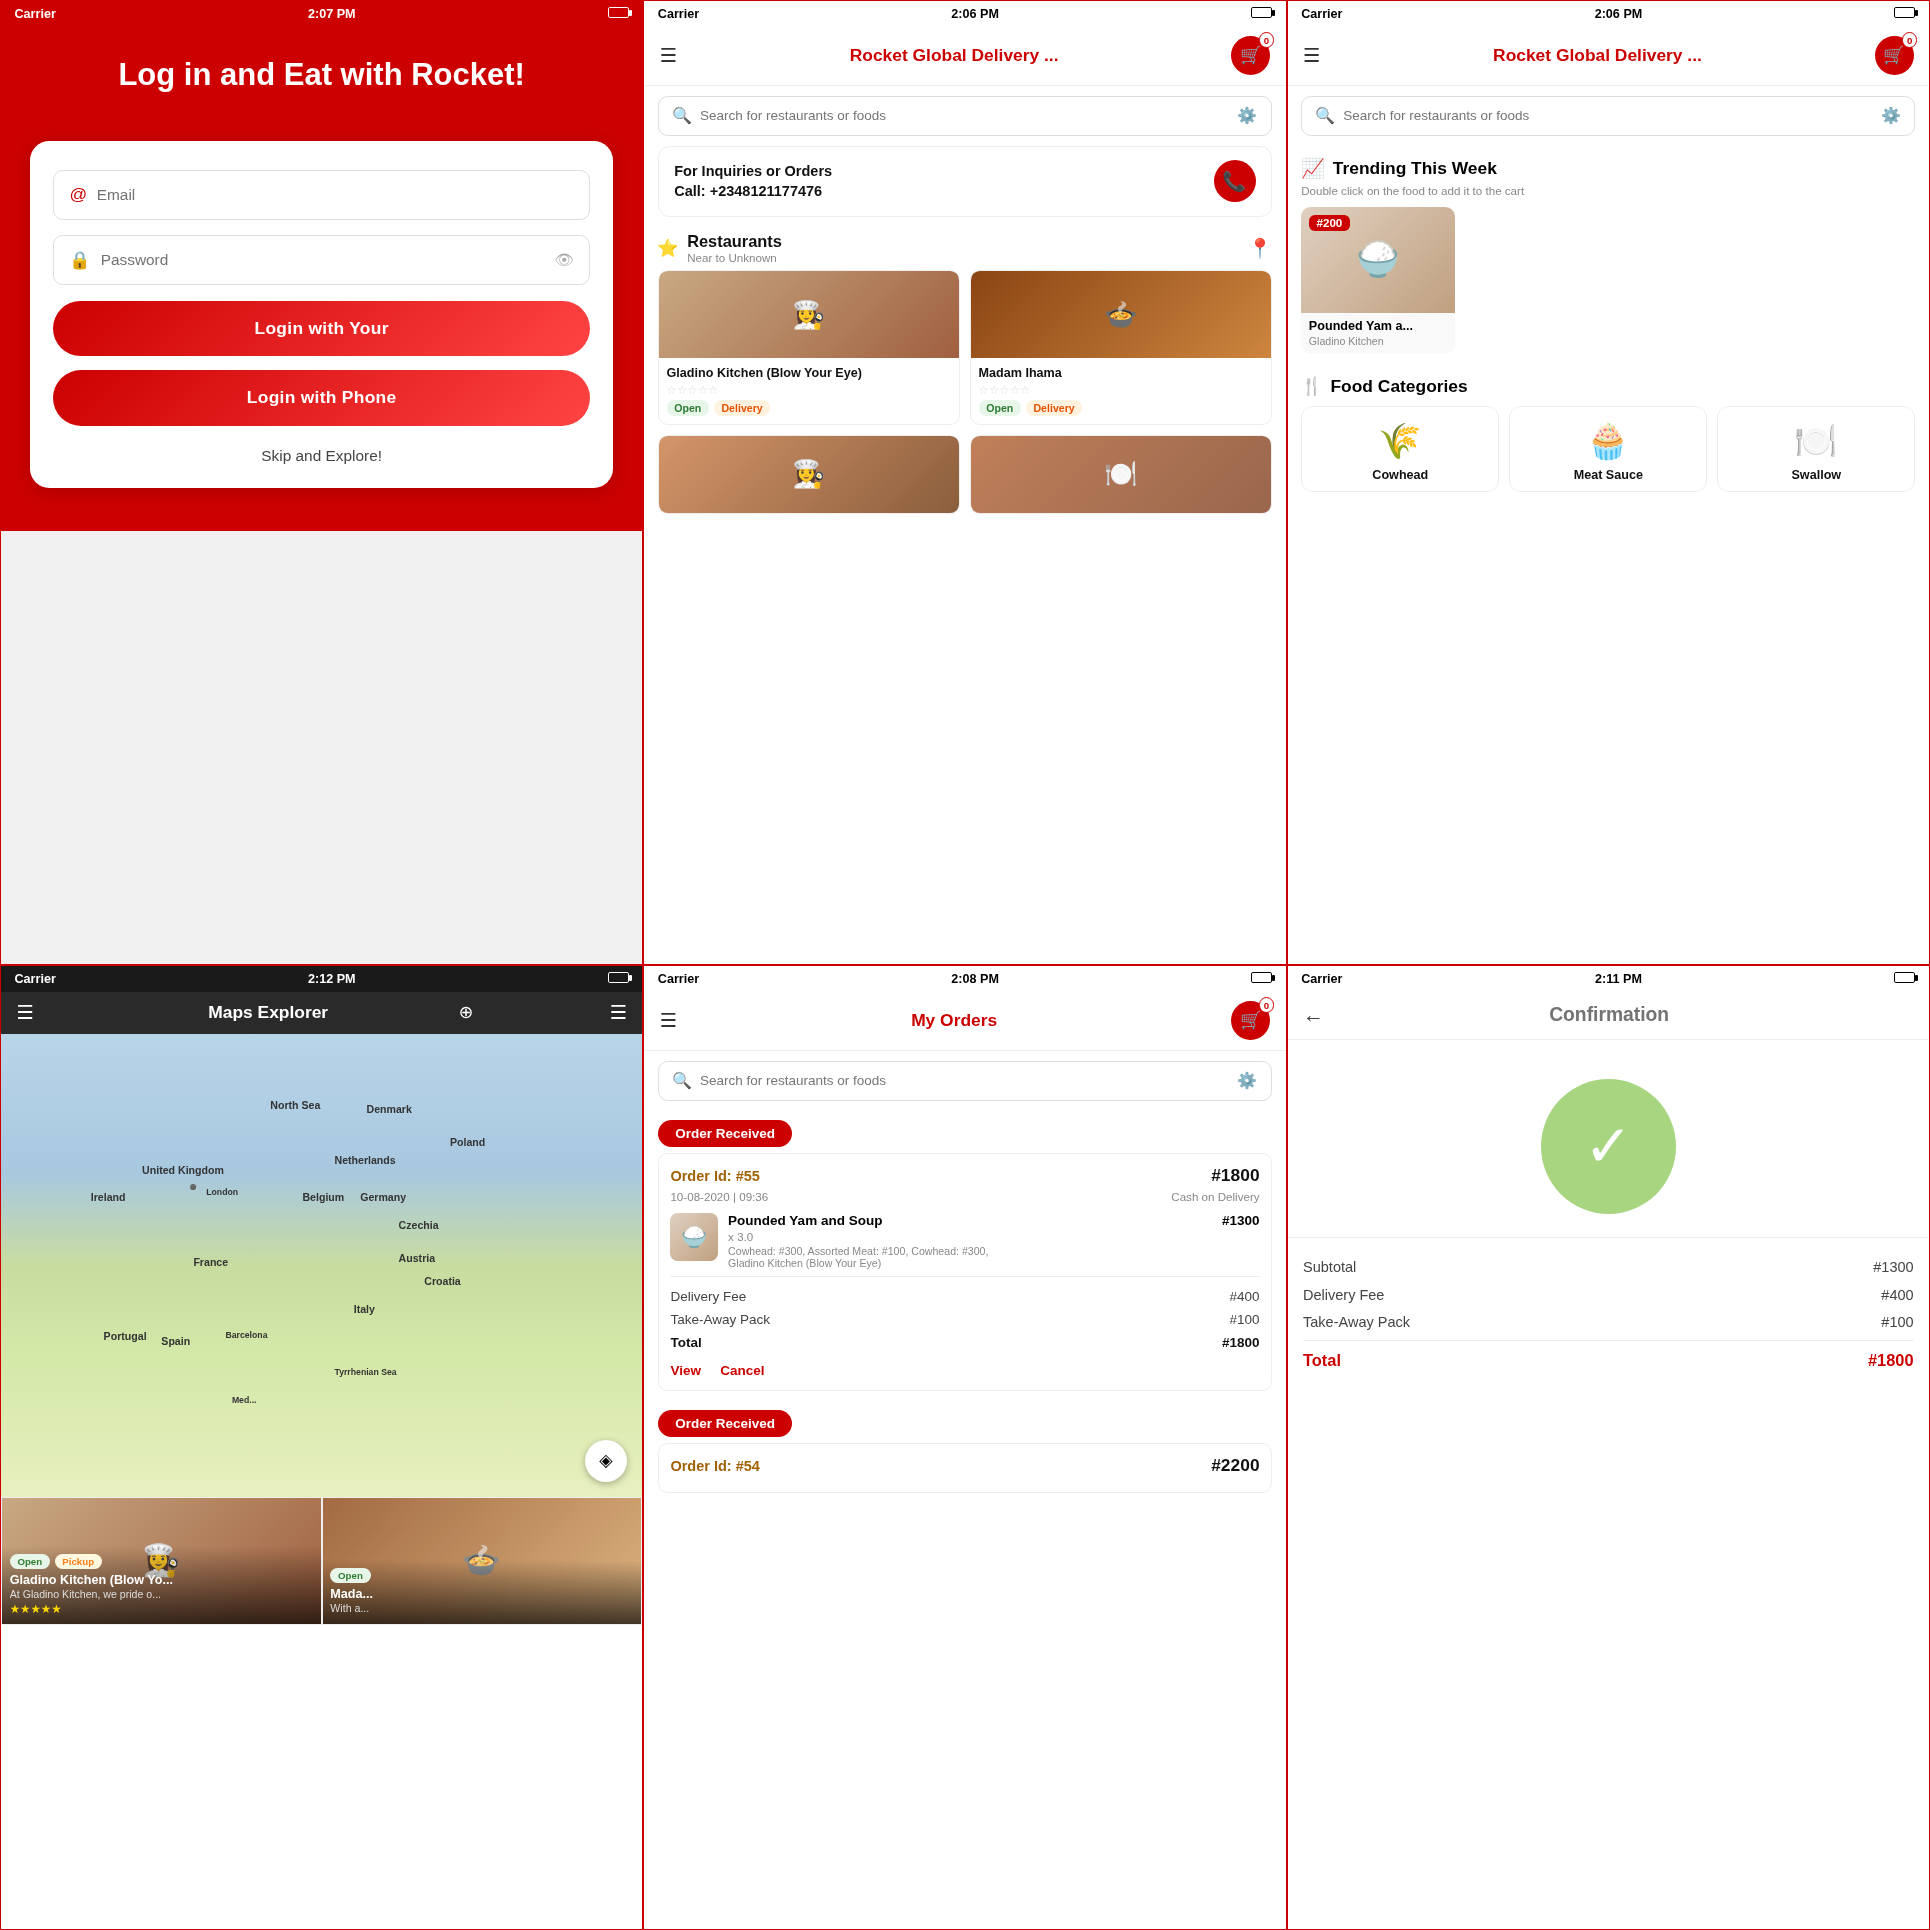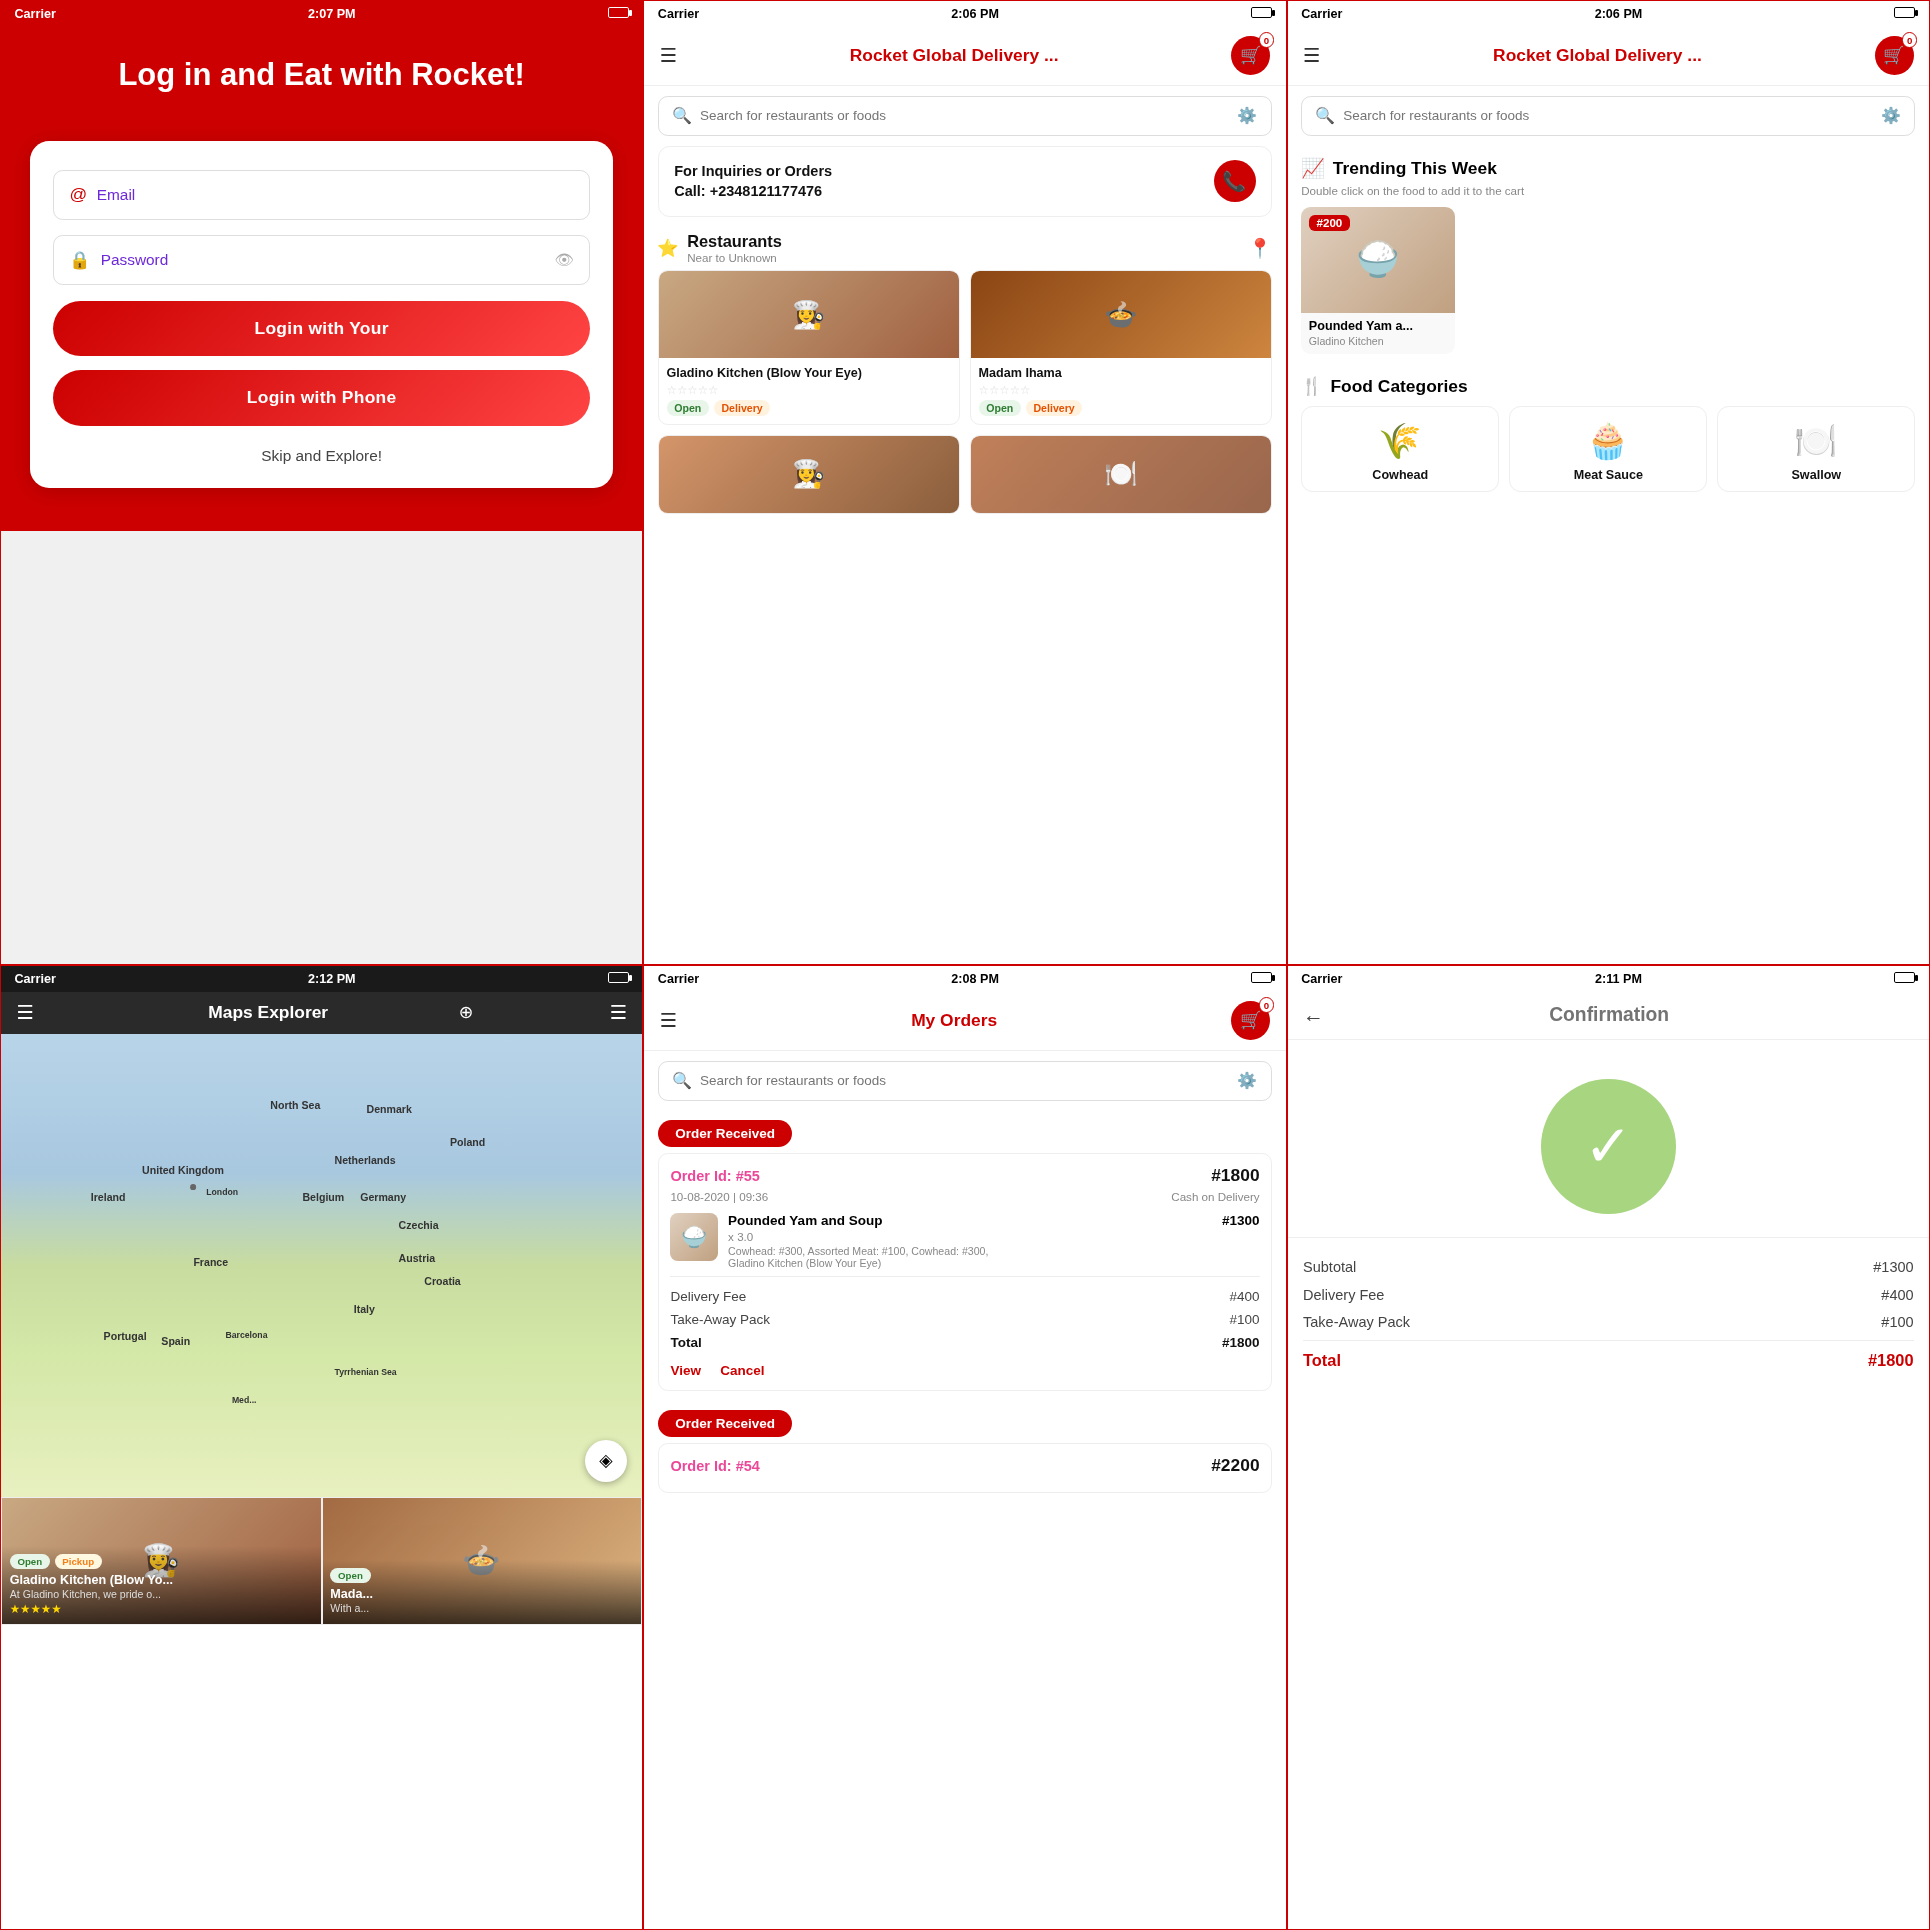--- a/index.html
+++ b/index.html
@@ -67,21 +67,21 @@
     .login-input-row {
       display: flex;
       align-items: center;
       border: 1.4px solid #ddd;
       border-radius: 9.7px;
       padding: 13.5px 15.4px;
       margin-bottom: 15.4px;
       gap: 9.7px;
     }
     .login-input-icon { color: #cc0000; font-size: 17.4px; }
-    .login-input-text { color: #6d28d9; font-size: 15.4px; font-weight: 500; flex: 1; }
+    .login-input-text { color: #737373; font-size: 15.4px; font-weight: 500; flex: 1; }
     .login-input-eye { color: #aaa; font-size: 15.4px; }
     .login-btn {
       width: 100%;
       padding: 17.4px;
       border-radius: 39px;
       border: none;
       font-size: 17.4px;
       font-weight: 700;
       color: #fff;
       background: linear-gradient(135deg, #cc0000, #ff4444);
@@ -329,21 +329,21 @@
     .order-card {
       border: 1px solid #eee;
       border-radius: 9.7px;
       margin: 0 13.5px 9.7px;
       padding: 11.6px;
     }
     .order-id-row {
       display: flex; justify-content: space-between; align-items: center;
       margin-bottom: 3.9px;
     }
-    .order-id { font-size: 14.5px; font-weight: 700; color: #ec4899; }
+    .order-id { font-size: 14.5px; font-weight: 700; color: #a16207; }
     .order-total { font-size: 17.4px; font-weight: 700; color: #111; }
     .order-date { font-size: 11.6px; color: #888; }
     .order-payment { font-size: 11.6px; color: #888; text-align: right; }
     .order-item-row {
       display: flex; gap: 9.7px; margin-top: 9.7px;
     }
     .order-item-img {
       width: 48px; height: 48px;
       background: linear-gradient(135deg, #e0d0c0, #c0a080);
       border-radius: 7.7px;

